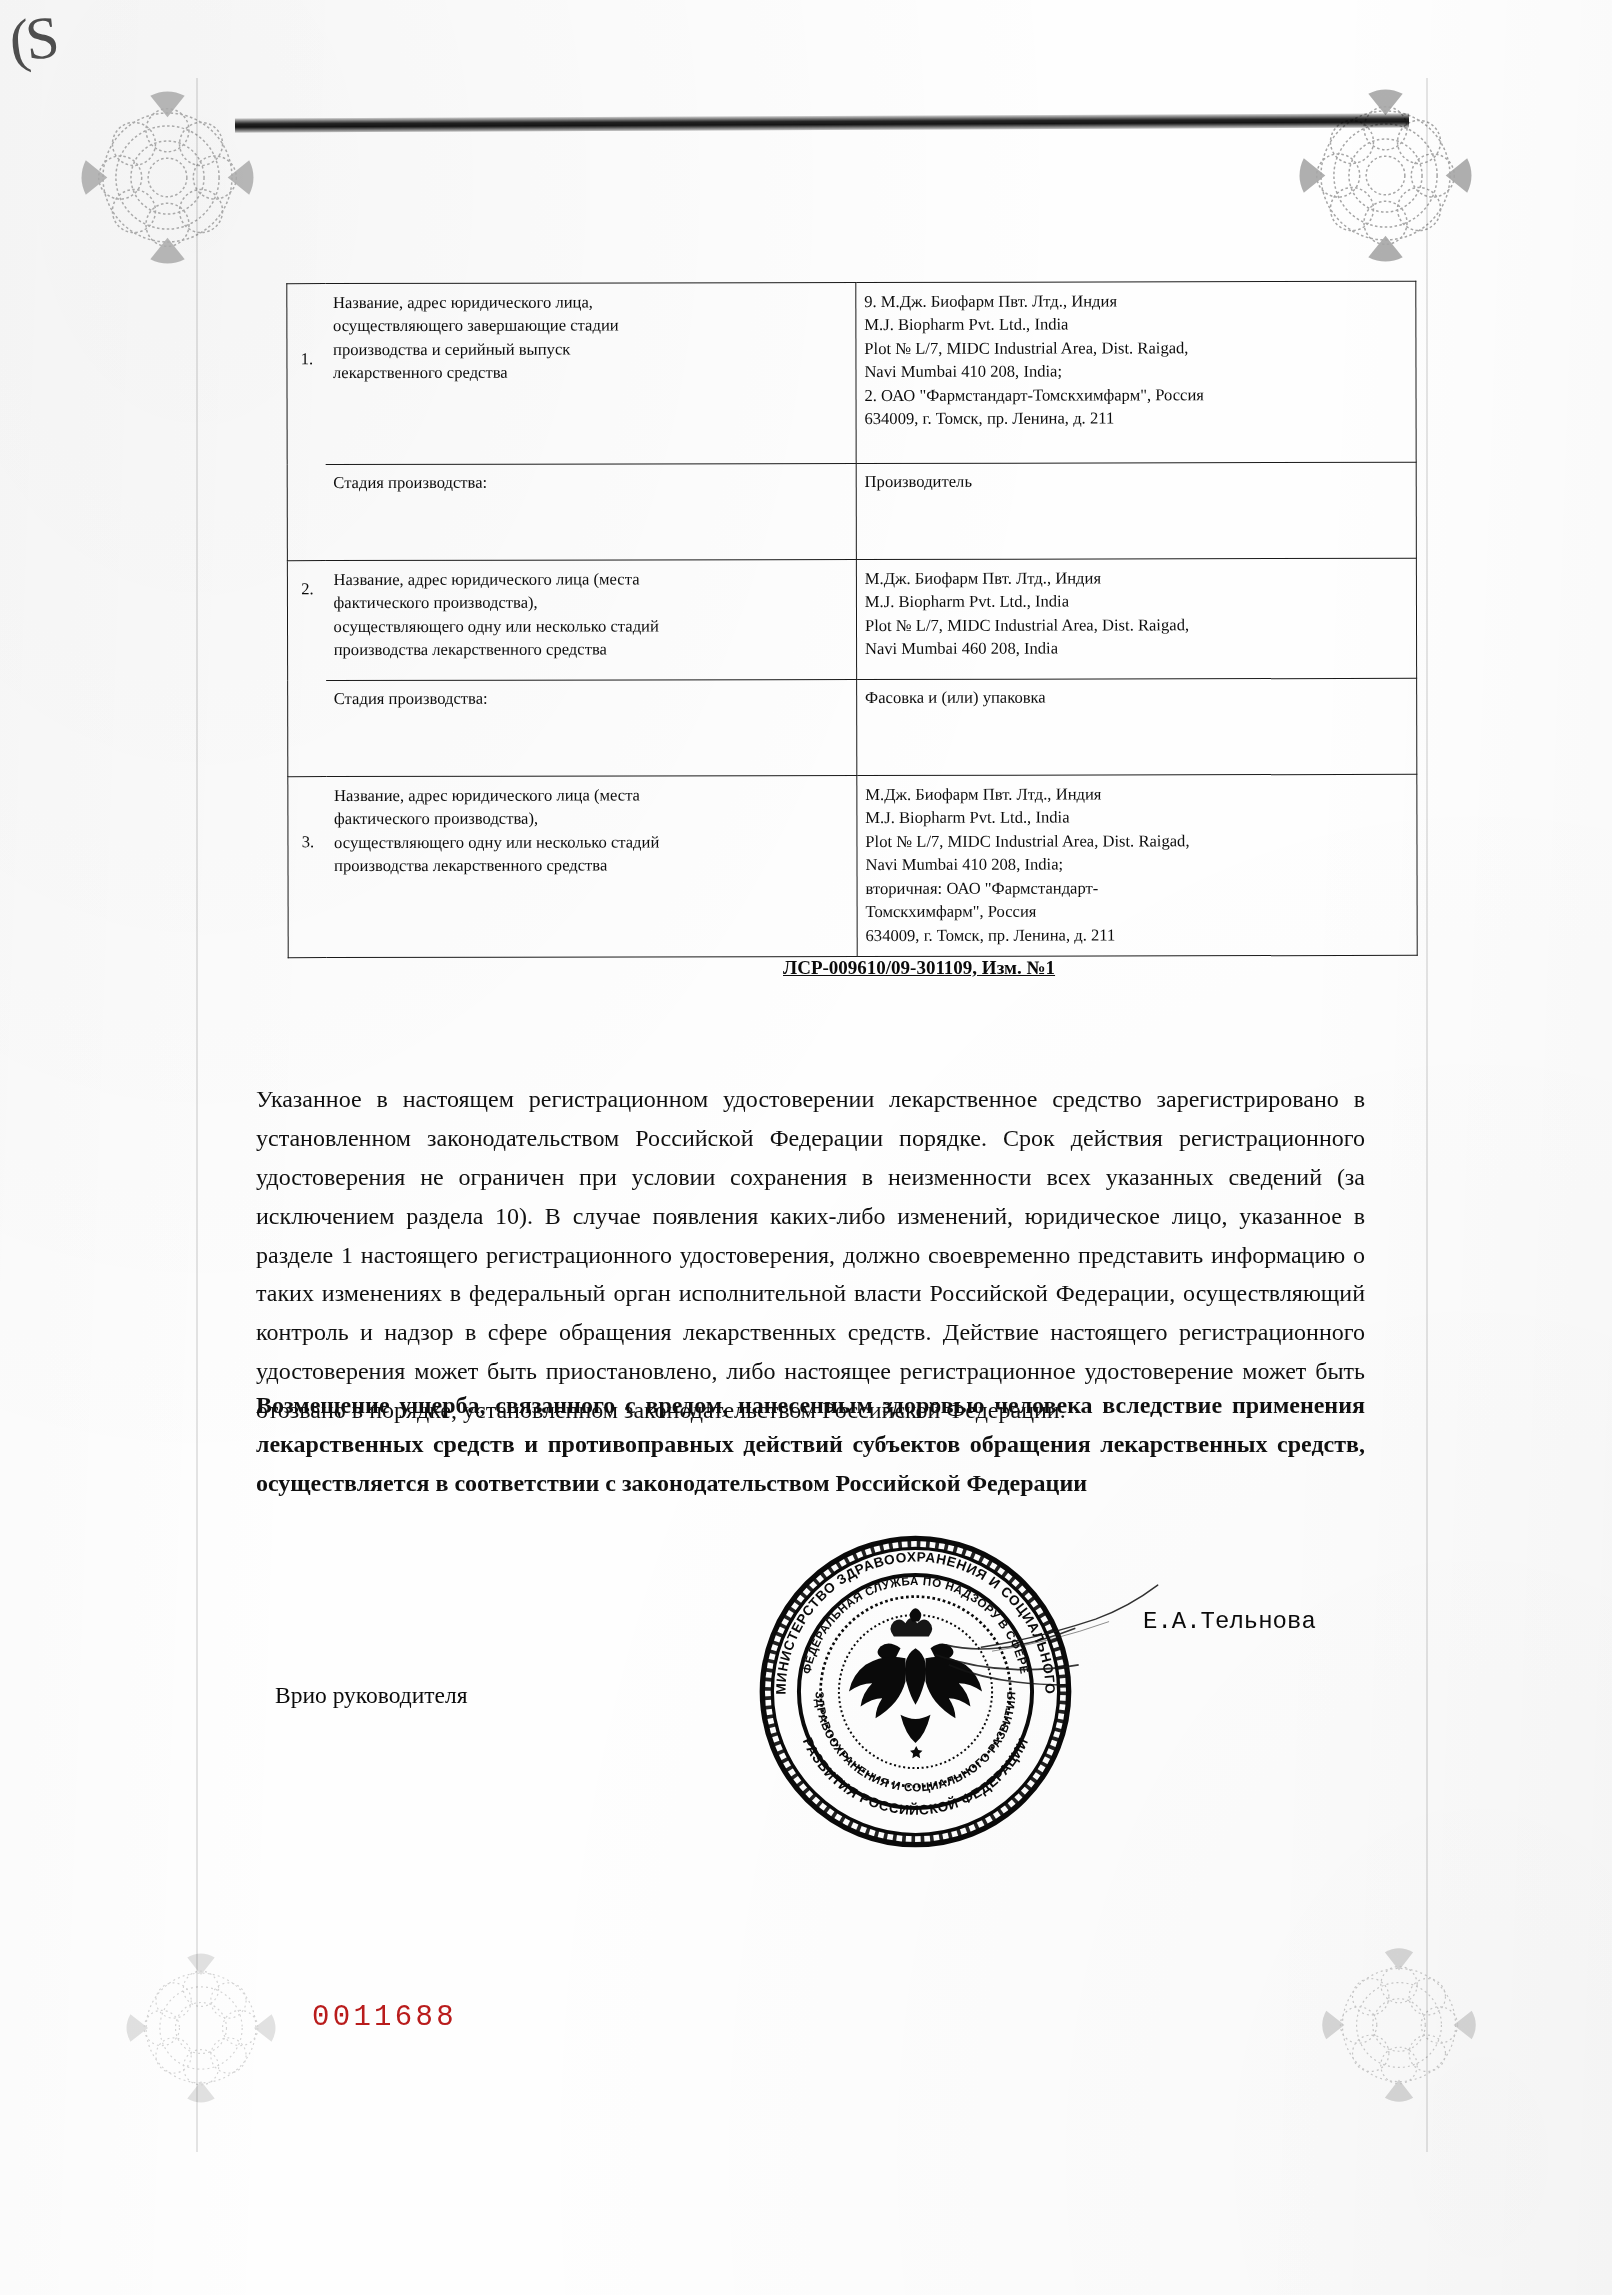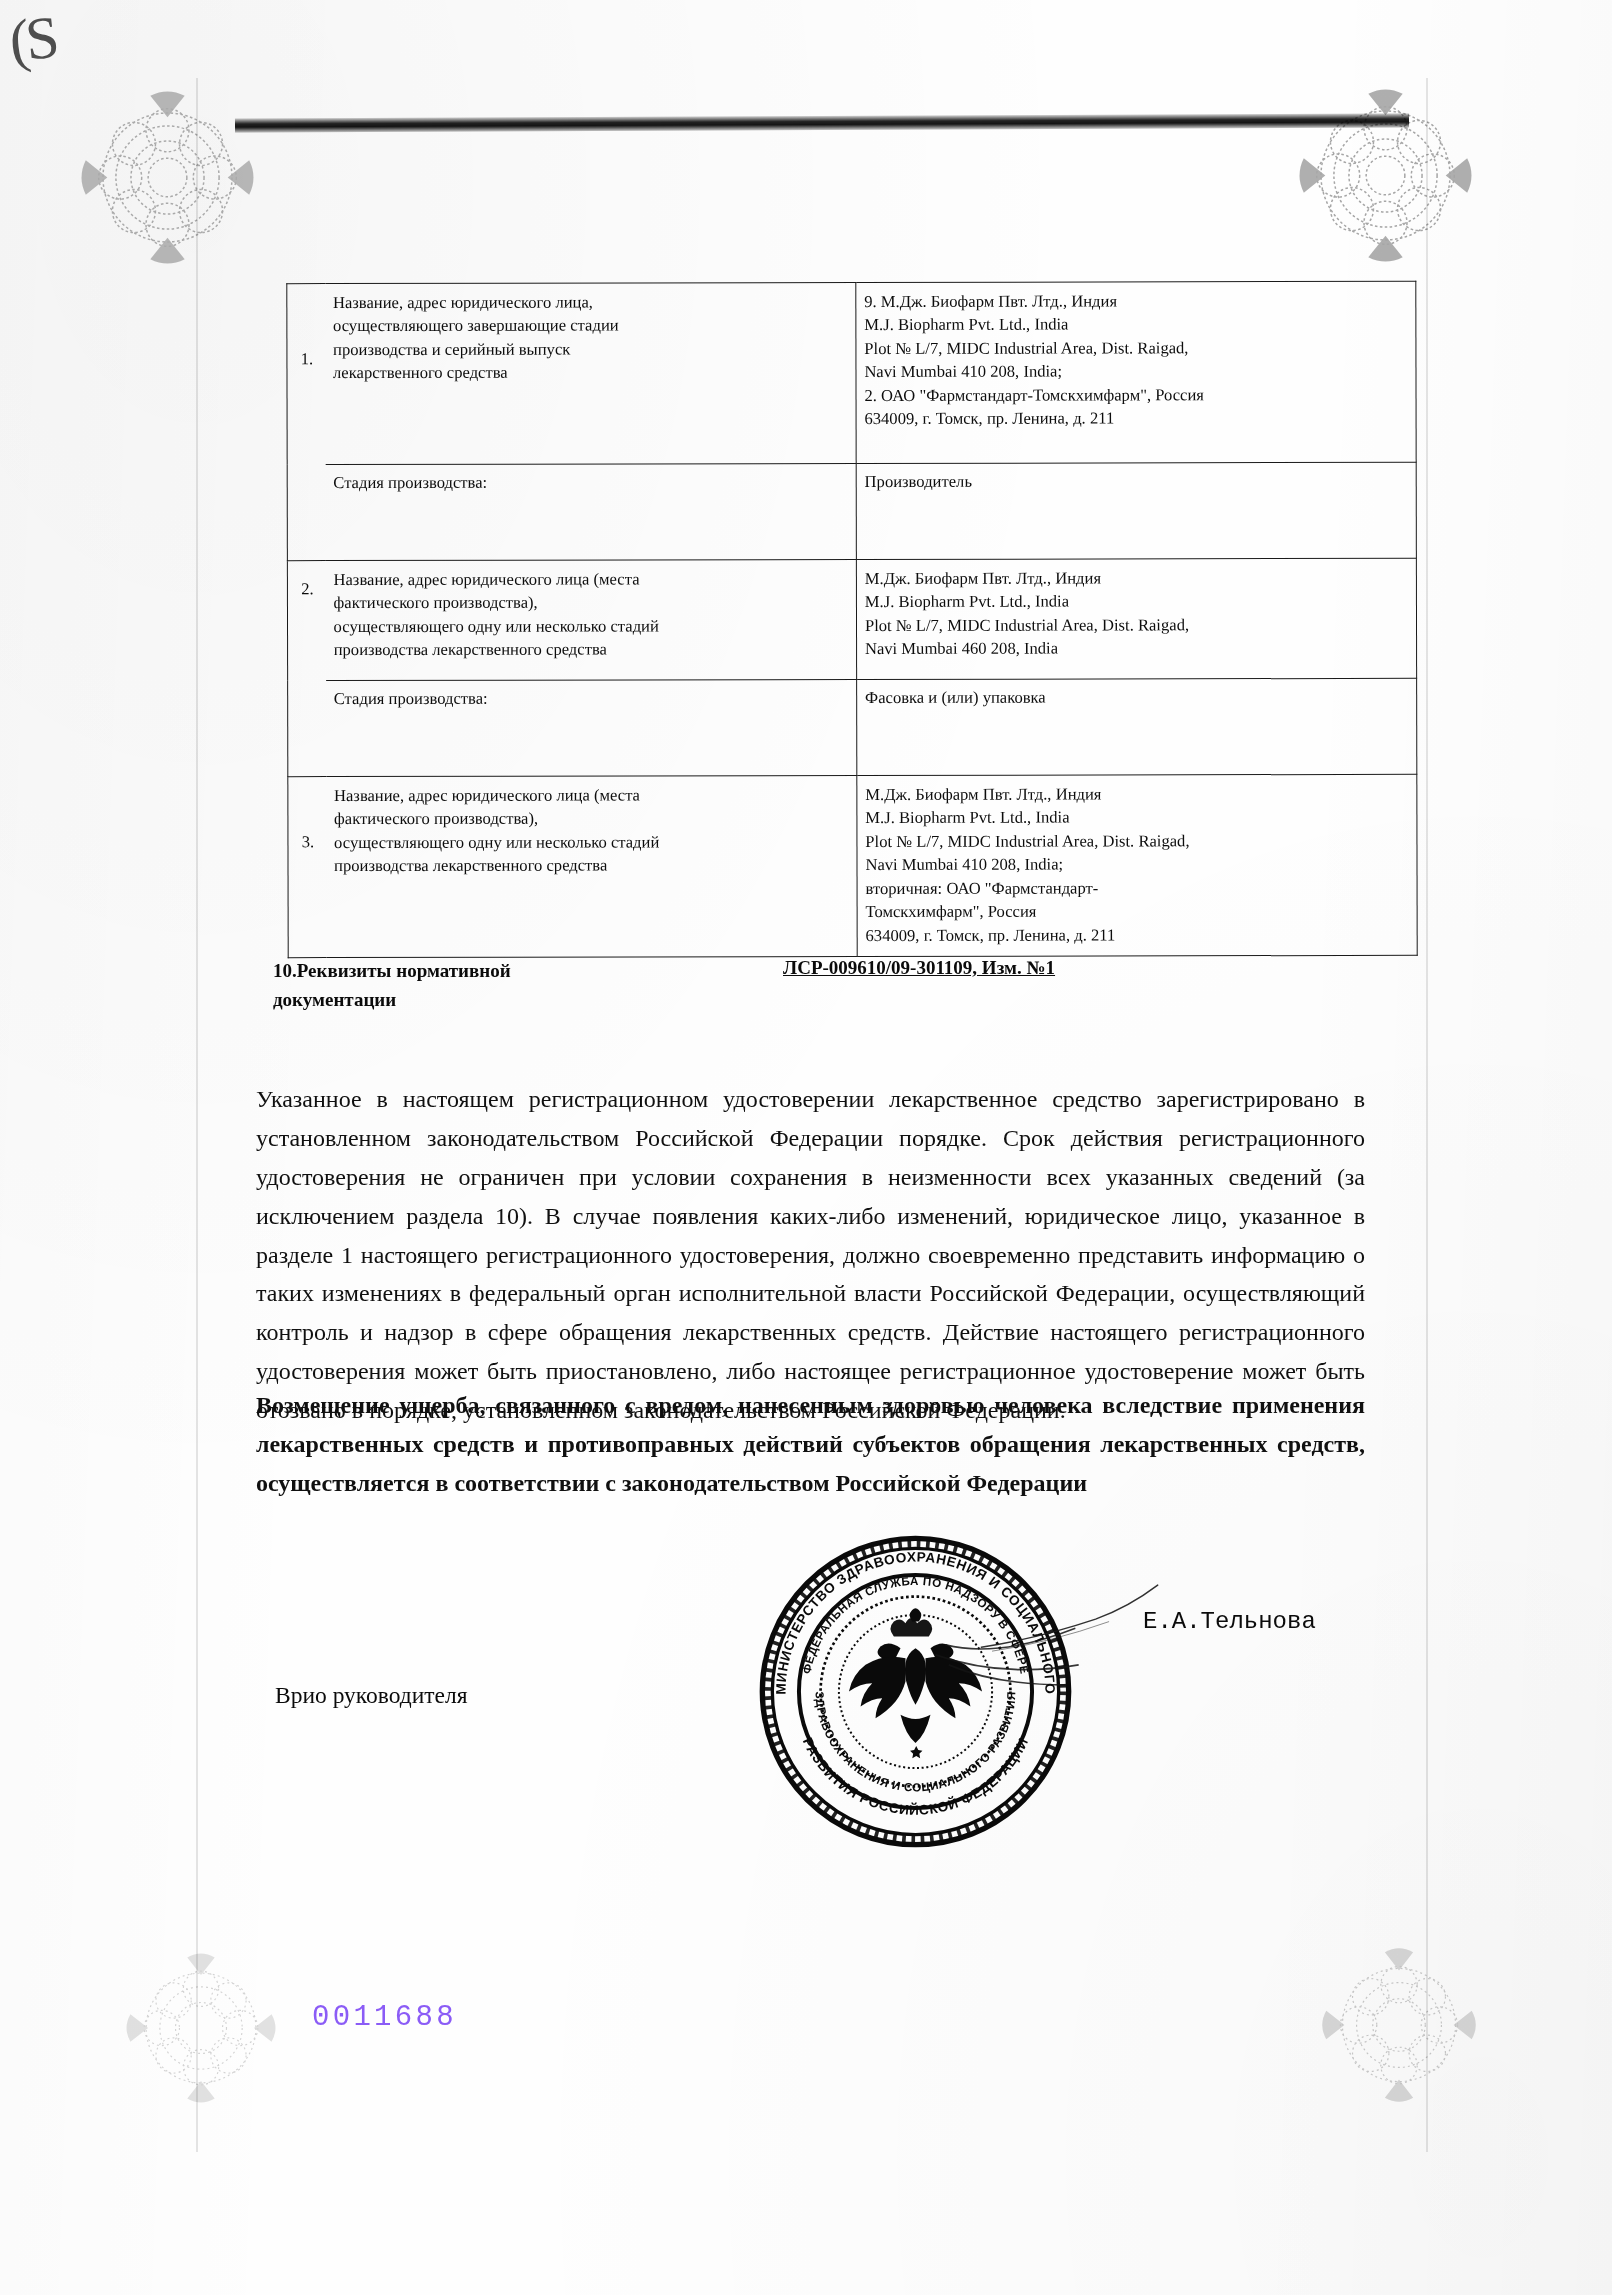--- a/index.html
+++ b/index.html
@@ -197,21 +197,21 @@
   .seal svg { display:block; }
 
   
   .serial {
     position: absolute;
     left: 312px;
     top: 2001px;
     font-family: "Liberation Mono", "DejaVu Sans Mono", monospace;
     font-size: 29px;
     letter-spacing: 3.3px;
-    color: #8b5cf6;
+    color: #b91c1c;
   }
 </style>
 </head>
 <body>
 
 <div class="page">
 
   <div class="paper-tone"></div>
 
   <div class="hand-mark">(S</div>
@@ -404,24 +404,20 @@
             <span>Navi Mumbai 410 208, India;</span>
             <span>вторичная: ОАО "Фармстандарт-</span>
             <span>Томскхимфарм", Россия</span>
             <span>634009, г. Томск, пр. Ленина, д. 211</span>
           </div>
         </td>
       </tr>
     </tbody>
   </table>
 
-  <div class="sec10">
-    <div>10.Реквизиты нормативной</div>
-    <div>документации</div>
-  </div>
   <div class="sec10-value">ЛСР-009610/09-301109, Изм. №1</div>
 
   <div class="body-para" id="para-main">Указанное в настоящем регистрационном удостоверении лекарственное средство зарегистрировано в установленном законодательством Российской Федерации порядке. Срок действия регистрационного удостоверения не ограничен при условии сохранения в неизменности всех указанных сведений (за исключением раздела 10). В случае появления каких-либо изменений, юридическое лицо, указанное в разделе 1 настоящего регистрационного удостоверения, должно своевременно представить информацию о таких изменениях в федеральный орган исполнительной власти Российской Федерации, осуществляющий контроль и надзор в сфере обращения лекарственных средств. Действие настоящего регистрационного удостоверения может быть приостановлено, либо настоящее регистрационное удостоверение может быть отозвано в порядке, установленном законодательством Российской Федерации.</div>
   <div class="body-para" id="para-bold">Возмещение ущерба, связанного с вредом, нанесенным здоровью человека вследствие применения лекарственных средств и противоправных действий субъектов обращения лекарственных средств, осуществляется в соответствии с законодательством Российской Федерации</div>
 
   <div class="seal">
     <svg width="333" height="333" viewBox="0 0 200 200">
       <defs>
         <path id="arcTop" d="M 22,100 A 78,78 0 0 1 178,100" fill="none"></path>
         <path id="arcBot" d="M 26,100 A 74,74 0 0 0 174,100" fill="none"></path>

